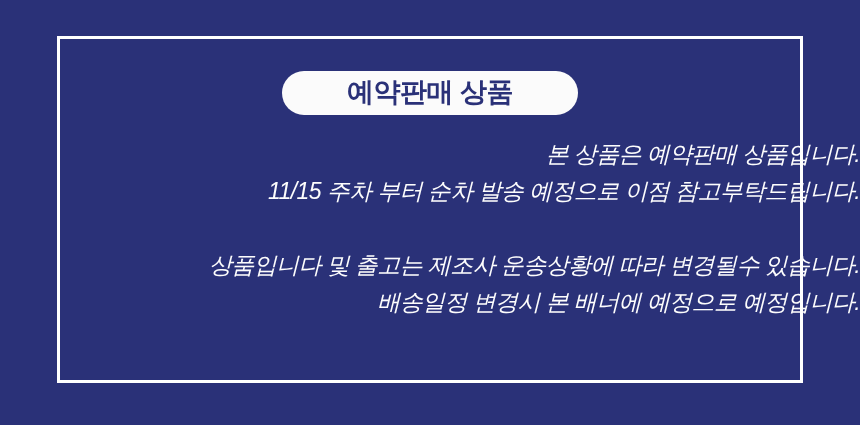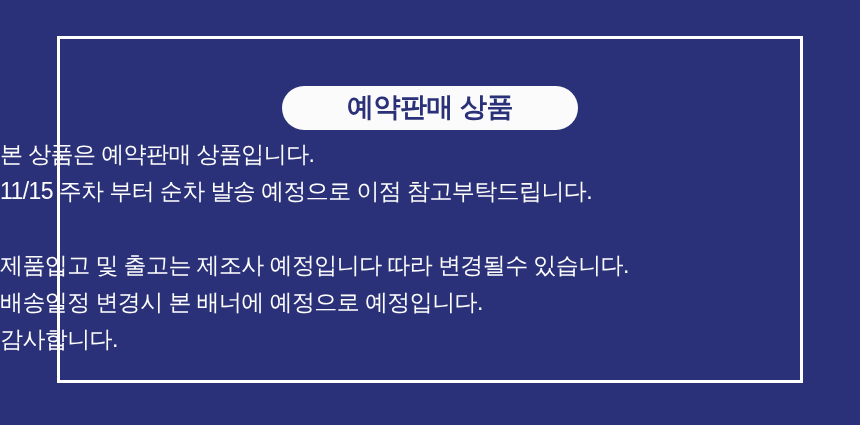--- a/index.html
+++ b/index.html
@@ -30,21 +30,21 @@
     width: 746px;
     height: 347px;
     border: 3px solid #ffffff;
     box-sizing: border-box;
   }
 
   
   #badge-wrap {
     position: absolute;
     left: 0;
-    top: 86px;
+    top: 71px;
     width: 860px;
     text-align: center;
     line-height: 0;
   }
   #badge {
     display: inline-block;
     background: #fbfbfb;
     border-radius: 22px;
     padding: 6px 34px 8px 34px;
     min-width: 228px;
@@ -58,22 +58,23 @@
     line-height: 30px;
     white-space: nowrap;
   }
 
   
   #copy {
     position: absolute;
     left: 0;
     top: 136px;
     width: 860px;
-    text-align: left;
+    text-align: right;
     color: #ffffff;
+    font-style: italic;
   }
   .copy-line {
     display: block;
     font-size: 23px;
     line-height: 37px;
     letter-spacing: -0.6px;
     white-space: nowrap;
     color: #fdfdfd;
   }
   .copy-gap {
@@ -92,18 +93,17 @@
   <div id="badge-wrap">
     <div id="badge">
       <span id="badge-label">예약판매 상품</span>
     </div>
   </div>
 
   <div id="copy">
     <span class="copy-line">본 상품은 예약판매 상품입니다.</span>
     <span class="copy-line">11/15 주차 부터 순차 발송 예정으로 이점 참고부탁드립니다.</span>
     <span class="copy-gap"></span>
-    <span class="copy-line">제품입고 및 출고는 제조사 예정입니다 따라 변경될수 있습니다.</span>
+    <span class="copy-line">상품입니다 및 출고는 제조사 운송상황에 따라 변경될수 있습니다.</span>
     <span class="copy-line">배송일정 변경시 본 배너에 예정으로 예정입니다.</span>
-    <span class="copy-line">감사합니다.</span>
   </div>
 
 </div>
 
 </body></html>

